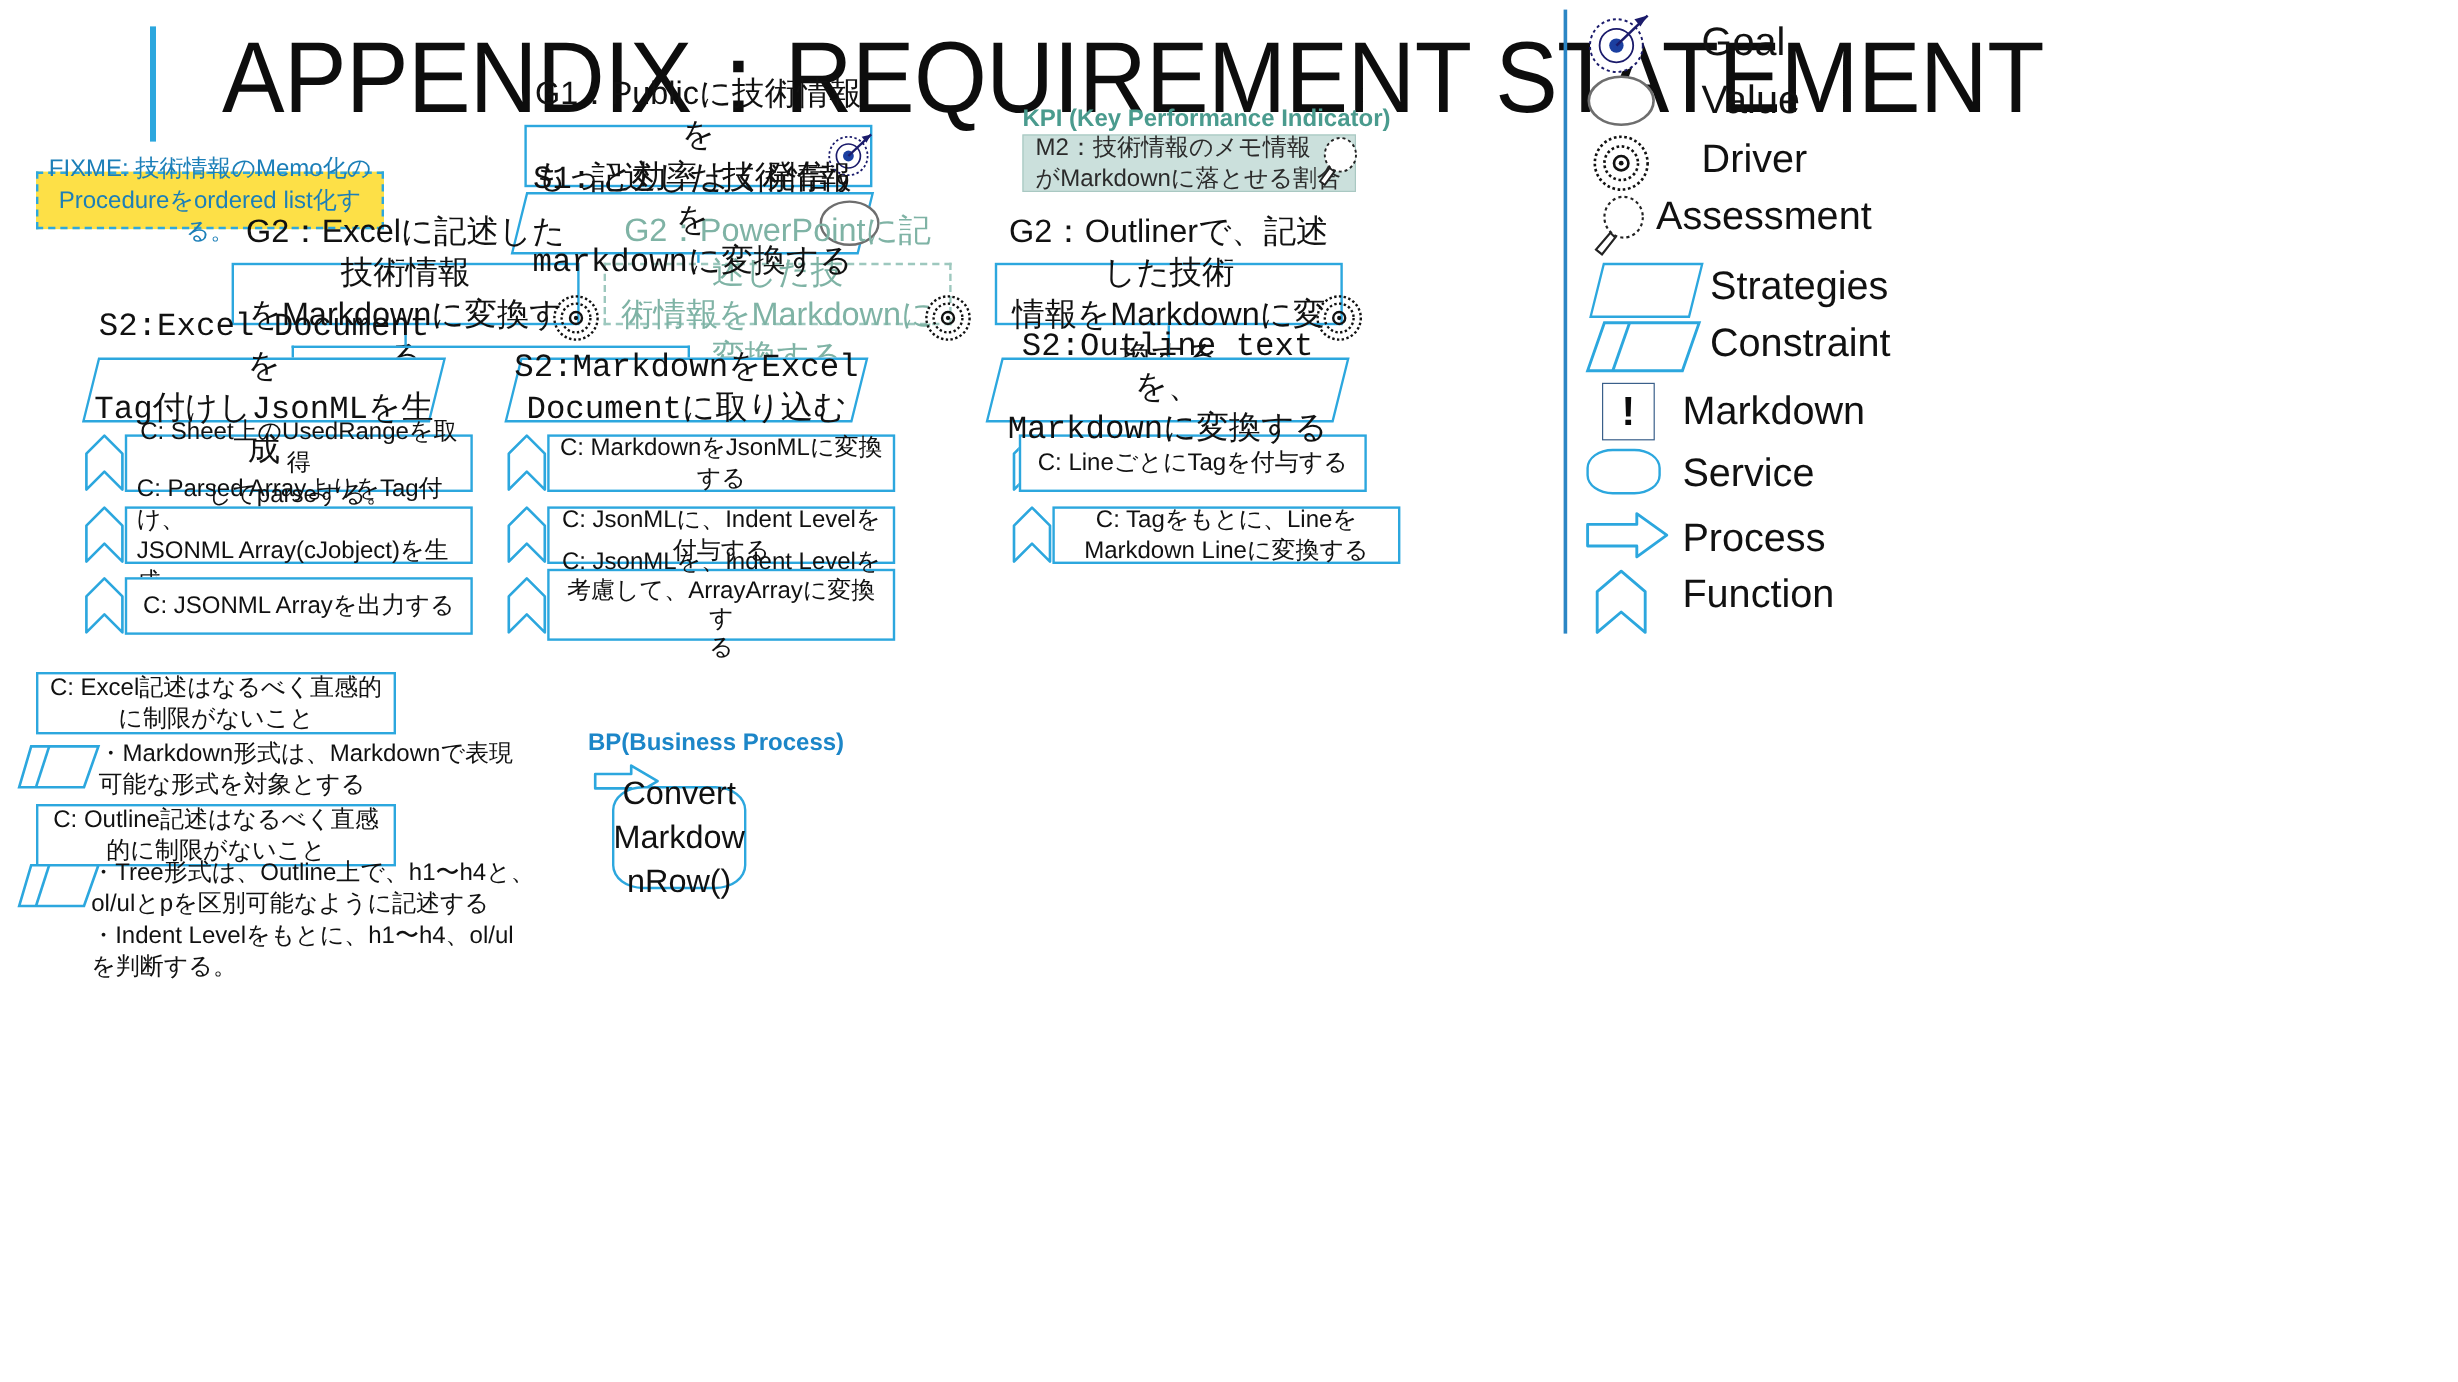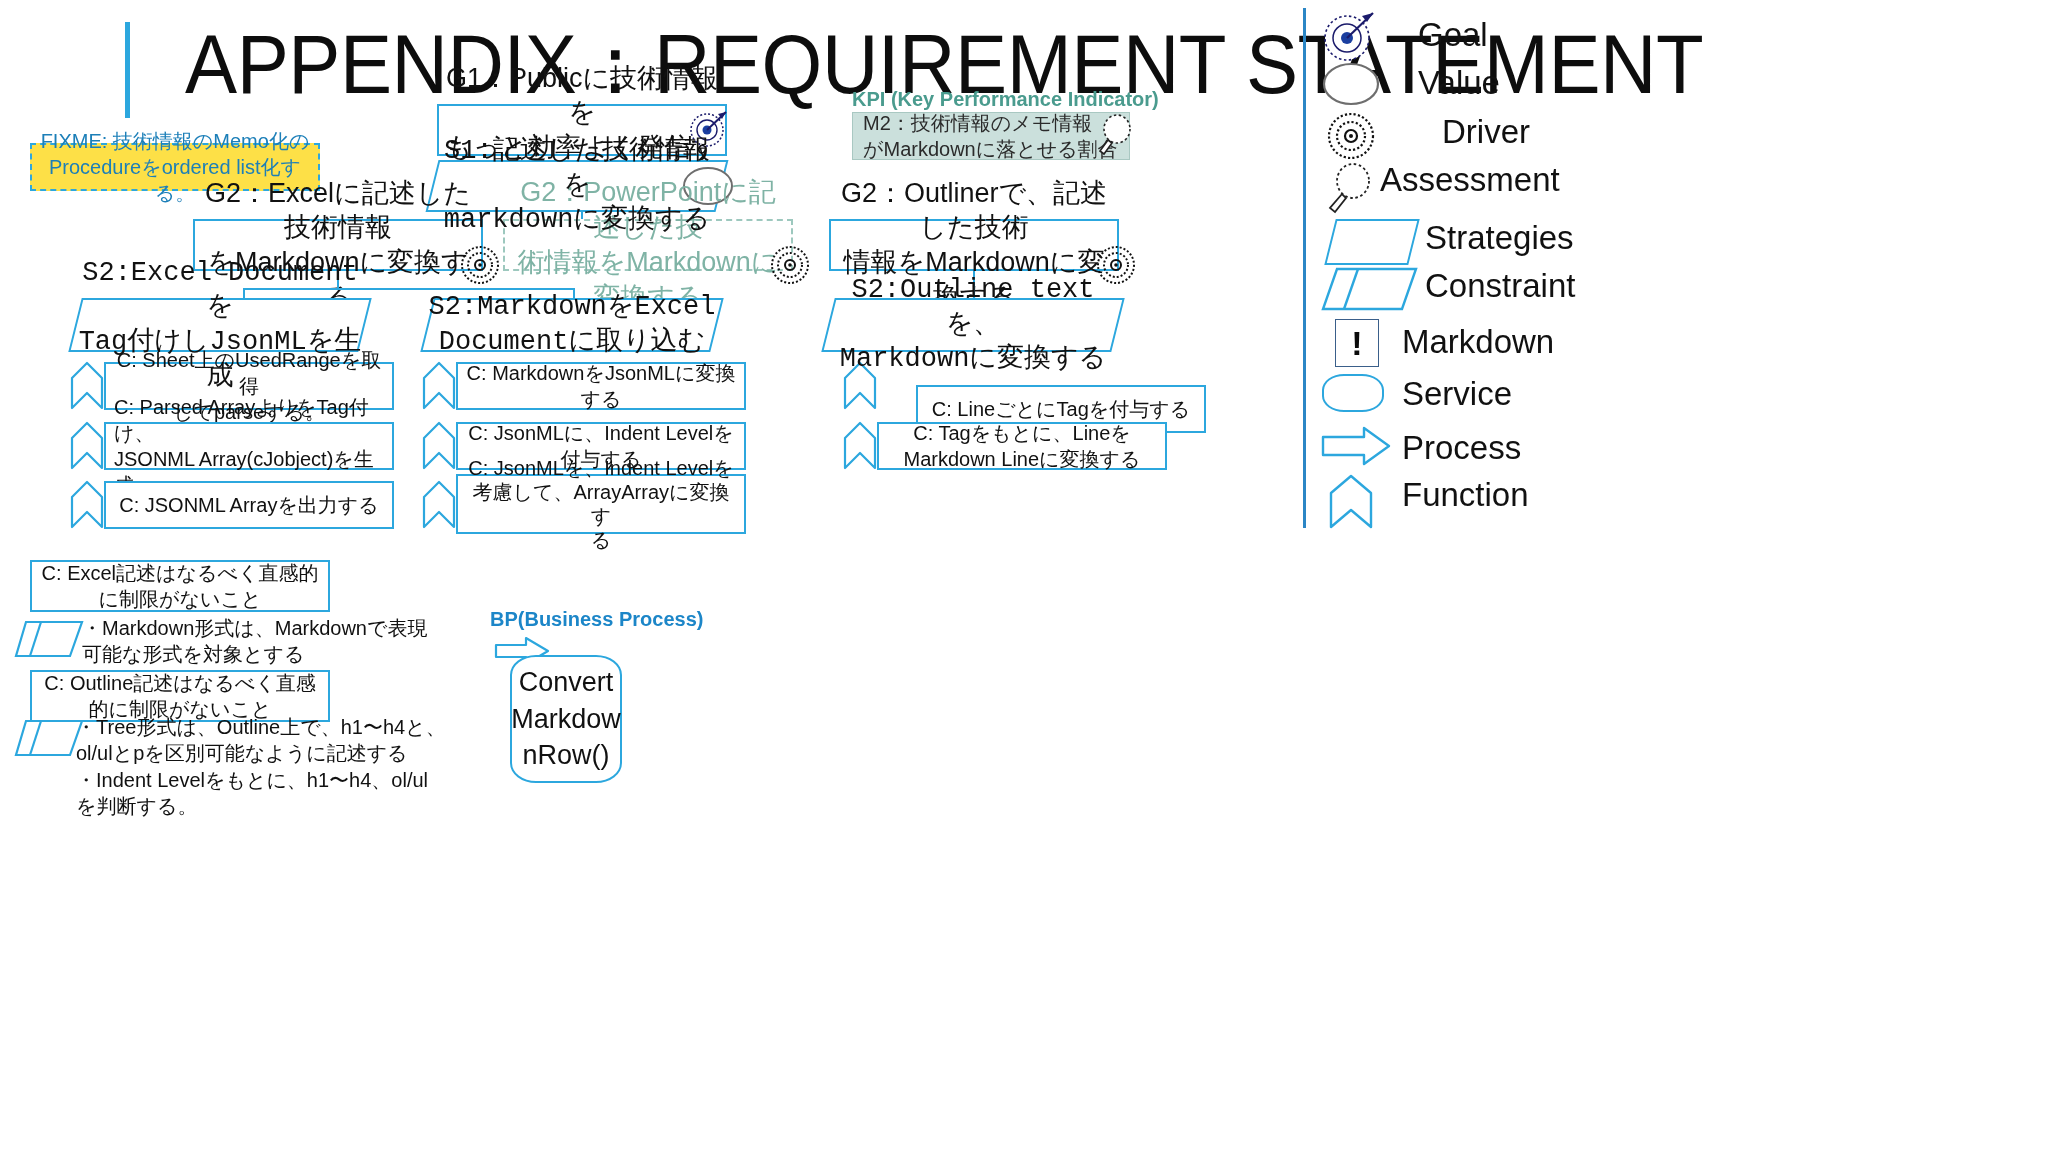--- a/index.html
+++ b/index.html
@@ -217,21 +217,21 @@
   <div class="para"></div>
   <div class="stxt" style="white-space:pre-line;">S2:Outline textを、
 Markdownに変換する</div>
 </div>
 
 <div class="abs chev" style="left:843px;top:360px;width:34px;height:50px;">
   <svg width="34" height="50" viewBox="0 0 34 50">
       <path d="M2 48 L2 18 L17 3 L32 18 L32 48 L17 33 Z" fill="#fff" stroke="#2CA7DE" stroke-width="2.2" stroke-linejoin="round"></path>
     </svg>
 </div>
-<div class="abs funcbox t20" style="left:916px;top:362px;width:290px;height:48px;white-space:pre-line;margin-top:23px;">C: LineごとにTagを付与する</div>
+<div class="abs funcbox t20" style="left:849px;top:362px;width:290px;height:48px;white-space:pre-line;">C: LineごとにTagを付与する</div>
 
 <div class="abs chev" style="left:843px;top:420px;width:34px;height:50px;">
   <svg width="34" height="50" viewBox="0 0 34 50">
       <path d="M2 48 L2 18 L17 3 L32 18 L32 48 L17 33 Z" fill="#fff" stroke="#2CA7DE" stroke-width="2.2" stroke-linejoin="round"></path>
     </svg>
 </div>
 <div class="abs funcbox t20" style="left:877px;top:422px;width:290px;height:48px;white-space:pre-line;">C: Tagをもとに、Lineを
 Markdown Lineに変換する</div>
 
 <div class="abs funcbox t20" style="left:30px;top:560px;width:300px;height:52px;white-space:pre-line;">C: Excel記述はなるべく直感的
@@ -259,21 +259,21 @@
 ol/ulとpを区別可能なように記述する
 ・Indent Levelをもとに、h1〜h4、ol/ul
 を判断する。</div>
 
 <div class="abs bp-label" style="left:490px;top:608px;">BP(Business Process)</div>
 <div class="abs" style="left:494px;top:636px;width:56px;height:30px;">
   <svg width="56" height="30" viewBox="0 0 56 30">
     <path d="M2 9 L32 9 L32 2 L54 15 L32 28 L32 21 L2 21 Z" fill="#fff" stroke="#2CA7DE" stroke-width="2.2" stroke-linejoin="round"></path>
   </svg>
 </div>
-<div class="abs service t21" style="left:510px;top:655px;width:112px;height:128px;white-space:pre-line;">Convert
+<div class="abs service t21" style="left:510px;top:655px;width:112px;height:86px;white-space:pre-line;">Convert
 Markdow
 nRow()</div>
 
 <div class="abs" id="legend-rule"></div>
 
 <div class="abs lg-icon" style="left:1320px;top:8px;width:58px;height:58px;">
   <svg width="58" height="58" viewBox="0 0 58 58">
     <circle cx="27" cy="30" r="22" fill="#fff" stroke="#1b1b6b" stroke-width="1.6" stroke-dasharray="2.5,2.5"></circle>
     <circle cx="27" cy="30" r="14" fill="#fff" stroke="#1b1b6b" stroke-width="1.5"></circle>
     <circle cx="27" cy="30" r="6" fill="#1b3fa0"></circle>
@@ -291,21 +291,21 @@
 <div class="lg-label" style="left:1418px;top:64px;">Value</div>
 
 <div class="abs lg-icon" style="left:1325px;top:110px;width:52px;height:52px;">
   <svg width="52" height="52" viewBox="0 0 52 52">
     <circle cx="26" cy="26" r="22" fill="none" stroke="#111" stroke-width="2.2" stroke-dasharray="2.2,2.2"></circle>
     <circle cx="26" cy="26" r="14" fill="none" stroke="#111" stroke-width="2.2" stroke-dasharray="2.2,2.2"></circle>
     <circle cx="26" cy="26" r="6" fill="none" stroke="#111" stroke-width="2.2"></circle>
     <circle cx="26" cy="26" r="2" fill="#111"></circle>
   </svg>
 </div>
-<div class="lg-label" style="left:1418px;top:113px;margin-left:24px;">Driver</div>
+<div class="lg-label" style="left:1418px;top:113px;">Driver</div>
 
 <div class="abs lg-icon" style="left:1325px;top:160px;width:52px;height:56px;">
   <svg width="52" height="56" viewBox="0 0 52 56">
     <ellipse cx="28" cy="21" rx="16" ry="17" fill="#fff" stroke="#222" stroke-width="1.8" stroke-dasharray="2.6,2.6"></ellipse>
     <path d="M17 34 L5 48 L10 52 L21 38 Z" fill="#fff" stroke="#222" stroke-width="1.8"></path>
   </svg>
 </div>
 <div class="lg-label" style="left:1380px;top:161px;">Assessment</div>
 
 <div class="para-legend" style="left:1330px;top:219px;width:80px;height:42px;"></div>

